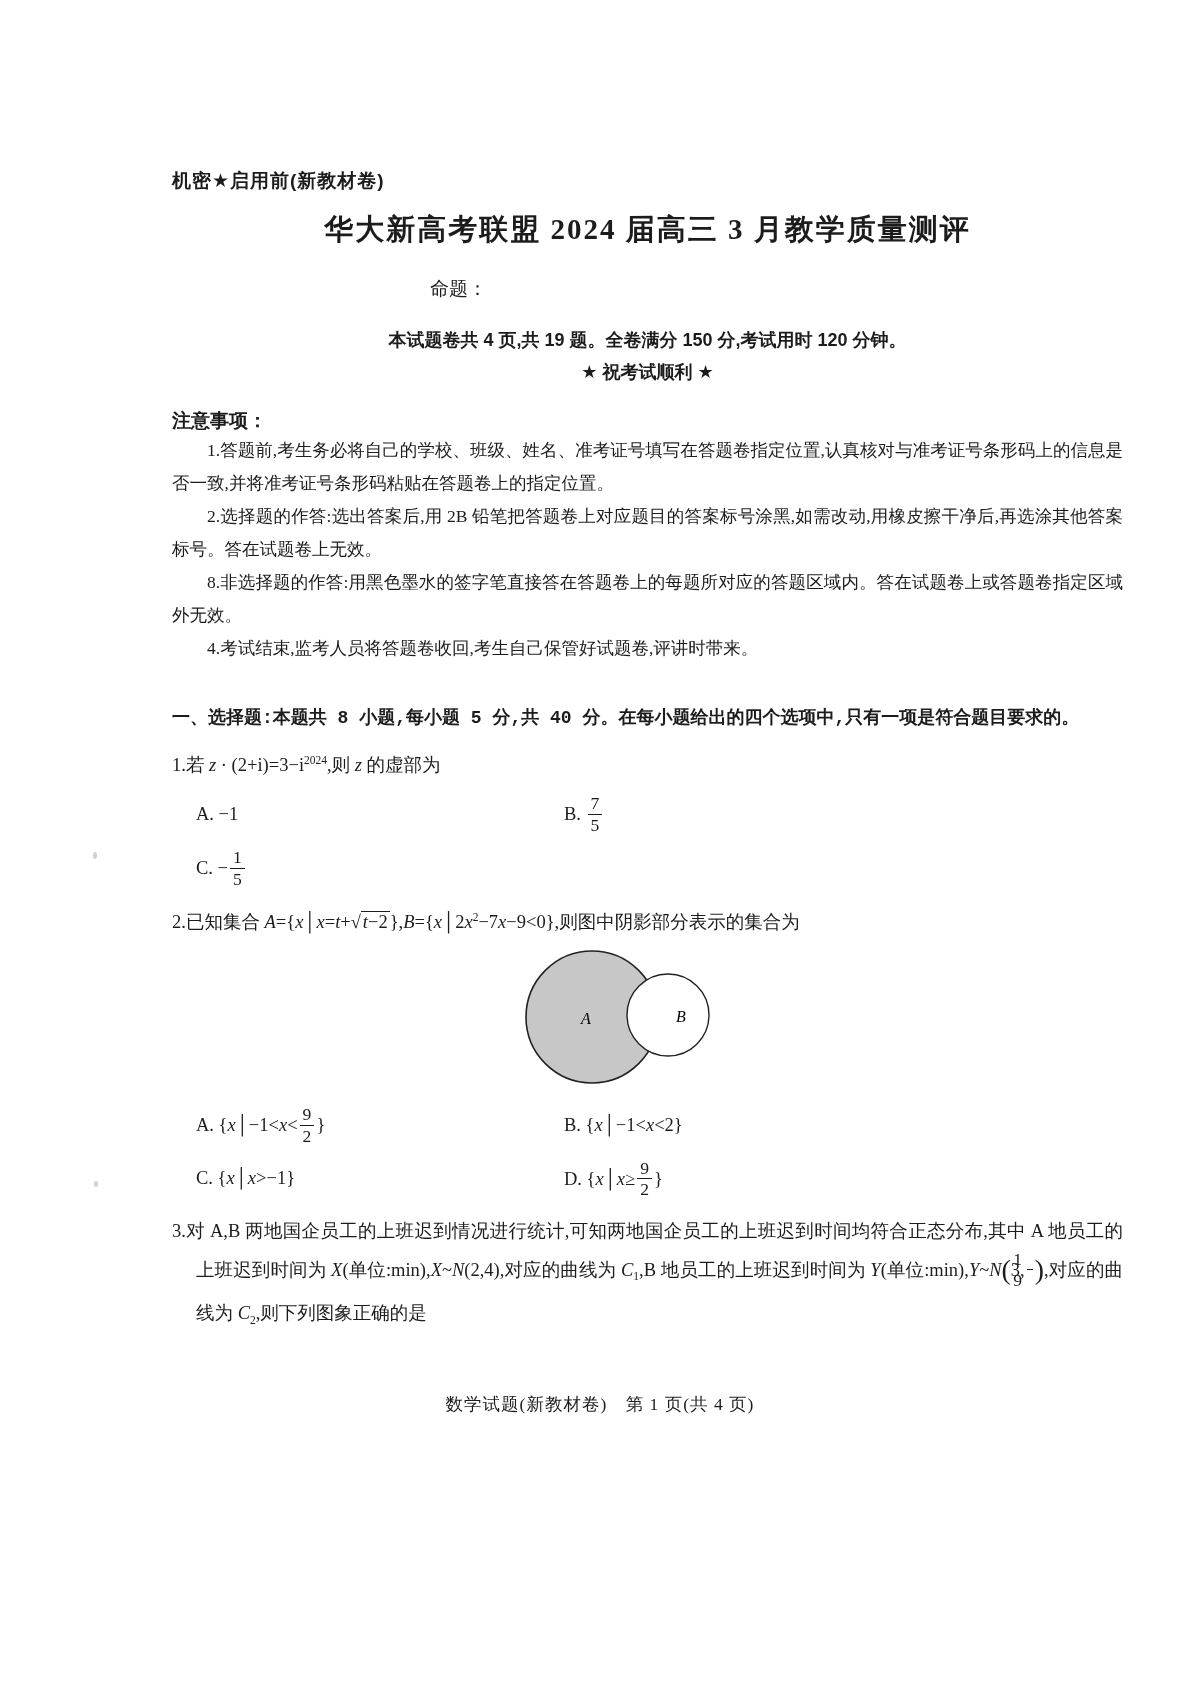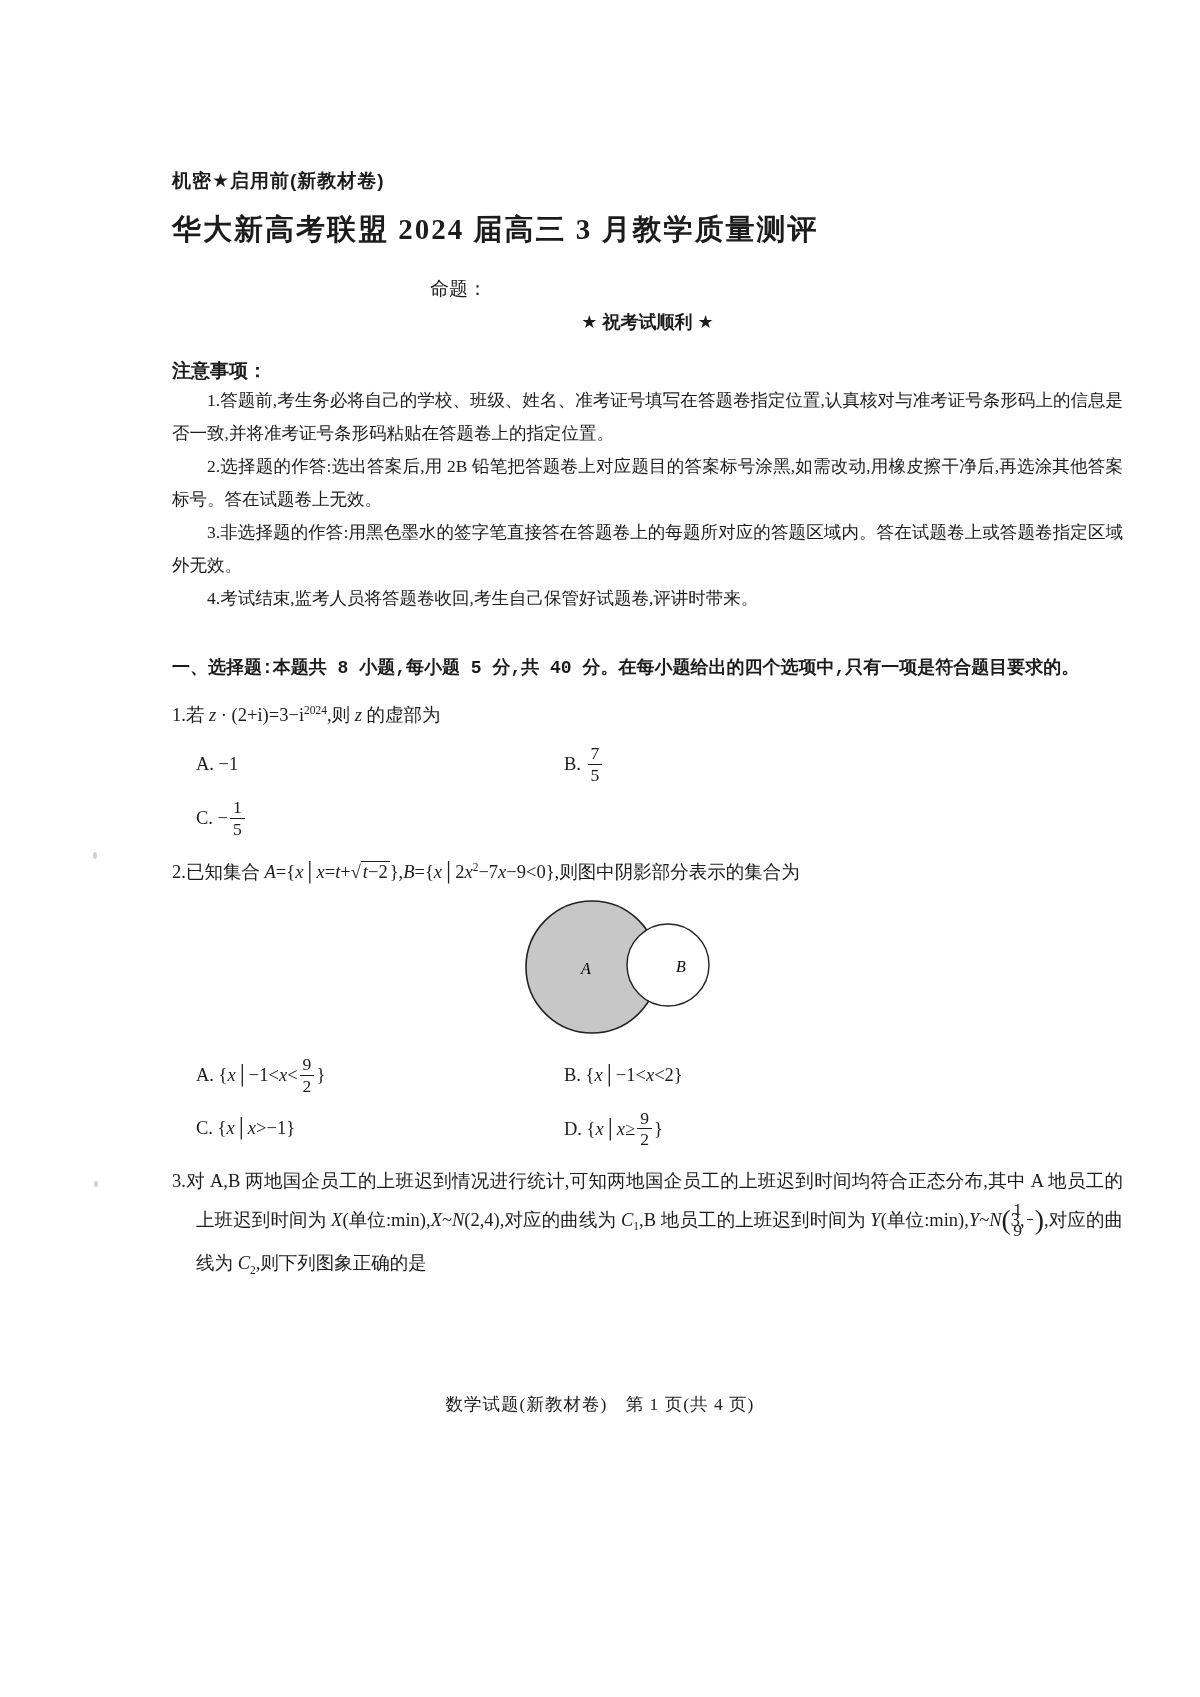--- a/index.html
+++ b/index.html
@@ -13,21 +13,21 @@
     color:#1c1c1c;
   }
   .content{padding:0 77px 0 172px;}
 
   .confidential{
     margin-top:168px;
     font-family:"Liberation Sans","DejaVu Sans",sans-serif;
     font-weight:bold;font-size:19px;letter-spacing:1px;
   }
   .title{
-    margin:16px 0 12px 0;
+    margin:16px 0 12px 0;text-align:center;
     font-size:29px;font-weight:bold;letter-spacing:2px;
   }
   .subject{
     margin-top:10px;text-align:center;
     font-size:38px;font-weight:bold;letter-spacing:6px;
   }
   .setter{margin-top:26px;margin-left:258px;font-size:19px;}
   .exam-info{
     margin-top:26px;text-align:center;font-size:18px;font-weight:600;
     font-family:"Liberation Sans","DejaVu Sans",sans-serif;
@@ -83,28 +83,29 @@
 <div class="page">
   <div class="content">
 
     <div class="confidential">机密★启用前(新教材卷)</div>
 
     <div class="title">华大新高考联盟 2024 届高三 3 月教学质量测评</div>
 
 
     <div class="setter">命题：</div>
 
+    <div class="exam-info">本试题卷共 4 页,共 19 题。全卷满分 150 分,考试用时 120 分钟。</div>
 
     <div class="wish">★ 祝考试顺利 ★</div>
 
     <div>
       <div class="notes-heading">注意事项：</div>
       <p class="note">1.答题前,考生务必将自己的学校、班级、姓名、准考证号填写在答题卷指定位置,认真核对与准考证号条形码上的信息是否一致,并将准考证号条形码粘贴在答题卷上的指定位置。</p>
       <p class="note">2.选择题的作答:选出答案后,用 2B 铅笔把答题卷上对应题目的答案标号涂黑,如需改动,用橡皮擦干净后,再选涂其他答案标号。答在试题卷上无效。</p>
-      <p class="note">3.非选择题的作答:用黑色墨水的签字笔直接答在答题卷上的每题所对应的答题区域内。答在试题卷上或答题卷指定区域外无效。</p>
+      <p class="note">8.非选择题的作答:用黑色墨水的签字笔直接答在答题卷上的每题所对应的答题区域内。答在试题卷上或答题卷指定区域外无效。</p>
       <p class="note">4.考试结束,监考人员将答题卷收回,考生自己保管好试题卷,评讲时带来。</p>
     </div>
 
     <div class="section-heading">一、选择题:本题共 8 小题,每小题 5 分,共 40 分。在每小题给出的四个选项中,只有一项是符合题目要求的。</div>
 
     <div>
       <div class="stem">1.若 <i>z</i> · (2+i)=3−i<sup>2024</sup>,则 <i>z</i> 的虚部为</div>
       <div class="opt-row">
         <div class="opt">A. −1</div>
         <div class="opt">B. <span class="frac"><span class="fn">7</span><span class="fd">5</span></span></div>

